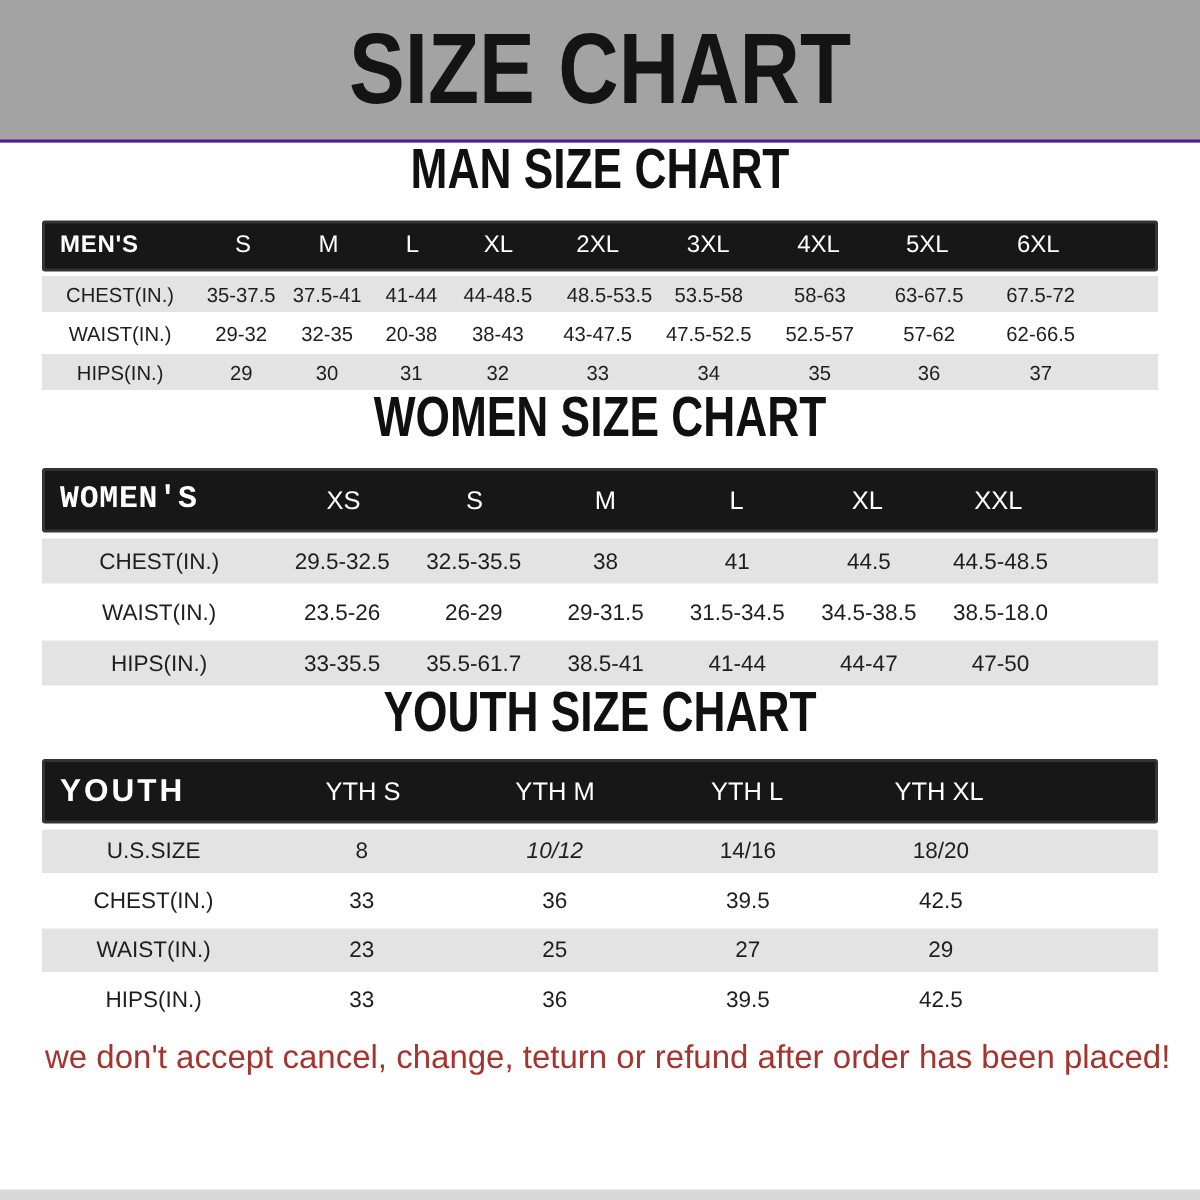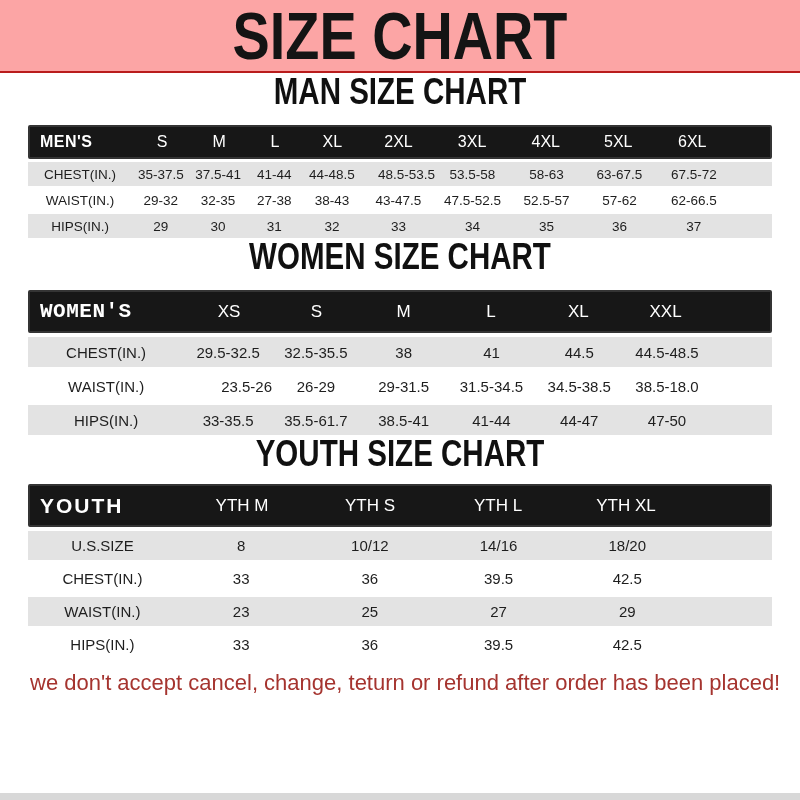--- a/index.html
+++ b/index.html
@@ -7,23 +7,23 @@
     width: 800px; height: 800px;
     background: #ffffff;
     font-family: "Liberation Sans", sans-serif;
     position: relative;
     overflow: hidden;
     color: #1e1e1e;
   }
 
   
   .banner {
-    height: 73px;
-    background: #fca5a5;
-    border-bottom: 2px solid #b91c1c;
+    height: 95px;
+    background: #a3a3a3;
+    border-bottom: 2px solid #4c1d95;
     display: flex; align-items: center; justify-content: center;
     box-sizing: border-box;
   }
   .banner-title {
     font-size: 62px; font-weight: bold; color: #141414;
     display: inline-block;
     transform: scale(0.9, 1.08);
     letter-spacing: 0px;
     white-space: nowrap;
   }
@@ -129,21 +129,21 @@
       <div class="colcell" style="width: 10.1%;">53.5-58</div>
       <div class="colcell" style="width: 9.8%;">58-63</div>
       <div class="colcell" style="width: 9.8%;">63-67.5</div>
       <div class="colcell" style="width: 10.2%;">67.5-72</div>
       <div class="colcell" style="width: 5.4%;"></div>
     </div>
     <div class="row">
       <div class="lblcell" style="width: 14%;">WAIST(IN.)</div>
       <div class="colcell" style="width: 7.7%;">29-32</div>
       <div class="colcell" style="width: 7.7%;">32-35</div>
-      <div class="colcell" style="width: 7.4%;">27-38</div>
+      <div class="colcell" style="width: 7.4%;">20-38</div>
       <div class="colcell" style="width: 8.1%;">38-43</div>
       <div class="colcell" style="width: 9.8%;">43-47.5</div>
       <div class="colcell" style="width: 10.1%;">47.5-52.5</div>
       <div class="colcell" style="width: 9.8%;">52.5-57</div>
       <div class="colcell" style="width: 9.8%;">57-62</div>
       <div class="colcell" style="width: 10.2%;">62-66.5</div>
       <div class="colcell" style="width: 5.4%;"></div>
     </div>
     <div class="row shade">
       <div class="lblcell" style="width: 14%;">HIPS(IN.)</div>
@@ -179,21 +179,21 @@
       <div class="colcell" style="width: 11.8%;">29.5-32.5</div>
       <div class="colcell" style="width: 11.8%;">32.5-35.5</div>
       <div class="colcell" style="width: 11.8%;">38</div>
       <div class="colcell" style="width: 11.8%;">41</div>
       <div class="colcell" style="width: 11.8%;">44.5</div>
       <div class="colcell" style="width: 11.8%;">44.5-48.5</div>
       <div class="colcell" style="width: 8.2%;"></div>
     </div>
     <div class="row">
       <div class="lblcell" style="width: 21%;">WAIST(IN.)</div>
-      <div class="colcell" style="width: 11.8%; text-align: right;">23.5-26</div>
+      <div class="colcell" style="width: 11.8%;">23.5-26</div>
       <div class="colcell" style="width: 11.8%;">26-29</div>
       <div class="colcell" style="width: 11.8%;">29-31.5</div>
       <div class="colcell" style="width: 11.8%;">31.5-34.5</div>
       <div class="colcell" style="width: 11.8%;">34.5-38.5</div>
       <div class="colcell" style="width: 11.8%;">38.5-18.0</div>
       <div class="colcell" style="width: 8.2%;"></div>
     </div>
     <div class="row shade">
       <div class="lblcell" style="width: 21%;">HIPS(IN.)</div>
       <div class="colcell" style="width: 11.8%;">33-35.5</div>
@@ -205,30 +205,30 @@
       <div class="colcell" style="width: 8.2%;"></div>
     </div>
   </div>
 
 <h2 class="sec-heading h-youth">
   <span>YOUTH SIZE CHART</span>
 </h2>
 <div class="tbl t-youth">
     <div class="hdr">
       <div class="lblcell" style="width: 20%;">YOUTH</div>
+      <div class="colcell" style="width: 17.3%;">YTH S</div>
       <div class="colcell" style="width: 17.3%;">YTH M</div>
-      <div class="colcell" style="width: 17.3%;">YTH S</div>
       <div class="colcell" style="width: 17.3%;">YTH L</div>
       <div class="colcell" style="width: 17.3%;">YTH XL</div>
       <div class="colcell" style="width: 10.8%;"></div>
     </div>
     <div class="row shade first">
       <div class="lblcell" style="width: 20%;">U.S.SIZE</div>
       <div class="colcell" style="width: 17.3%;">8</div>
-      <div class="colcell" style="width: 17.3%;">10/12</div>
+      <div class="colcell" style="width: 17.3%; font-style: italic;">10/12</div>
       <div class="colcell" style="width: 17.3%;">14/16</div>
       <div class="colcell" style="width: 17.3%;">18/20</div>
       <div class="colcell" style="width: 10.8%;"></div>
     </div>
     <div class="row">
       <div class="lblcell" style="width: 20%;">CHEST(IN.)</div>
       <div class="colcell" style="width: 17.3%;">33</div>
       <div class="colcell" style="width: 17.3%;">36</div>
       <div class="colcell" style="width: 17.3%;">39.5</div>
       <div class="colcell" style="width: 17.3%;">42.5</div>

